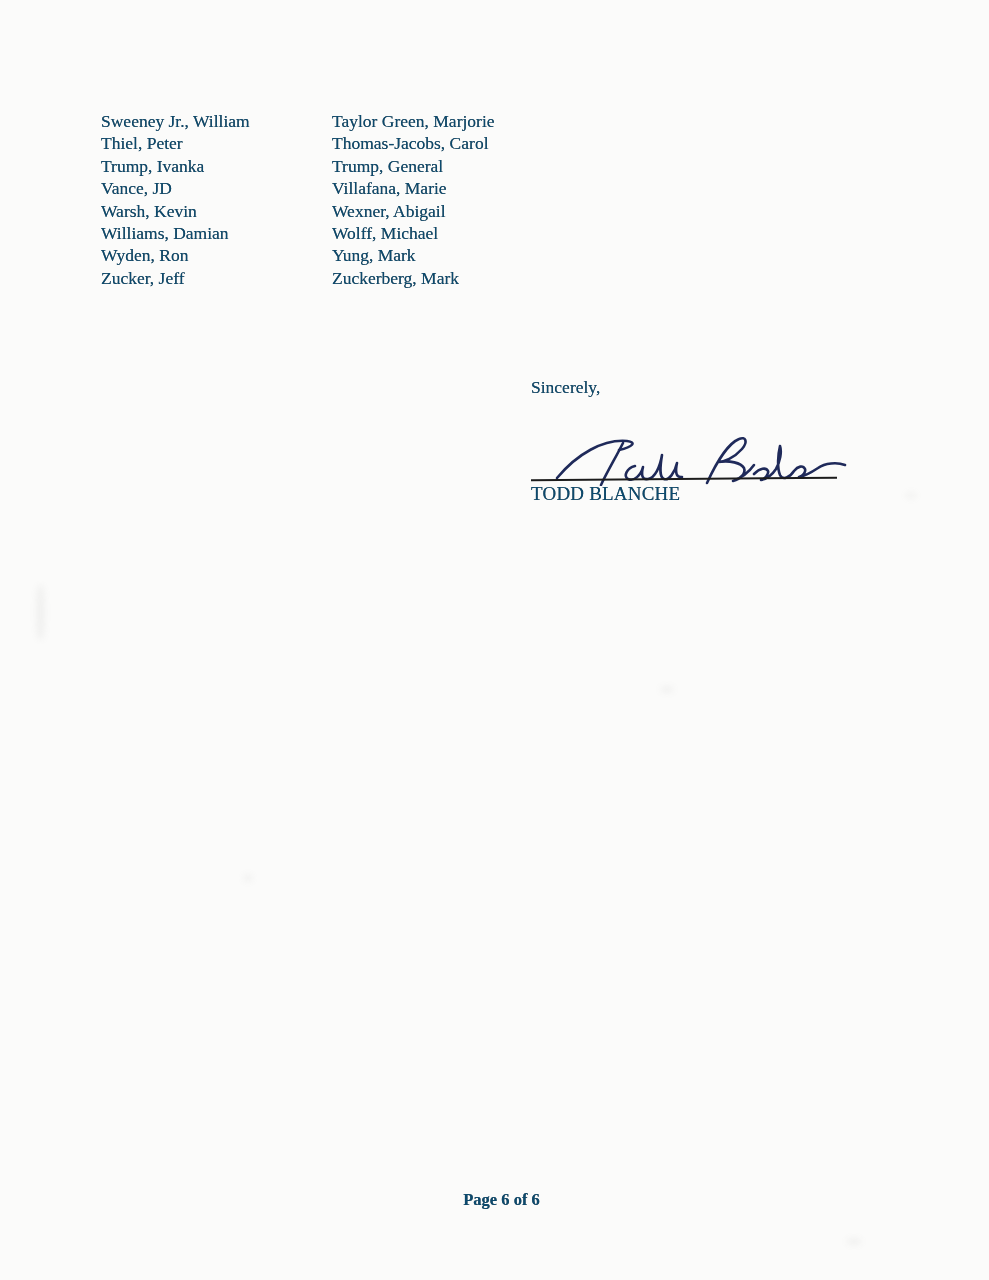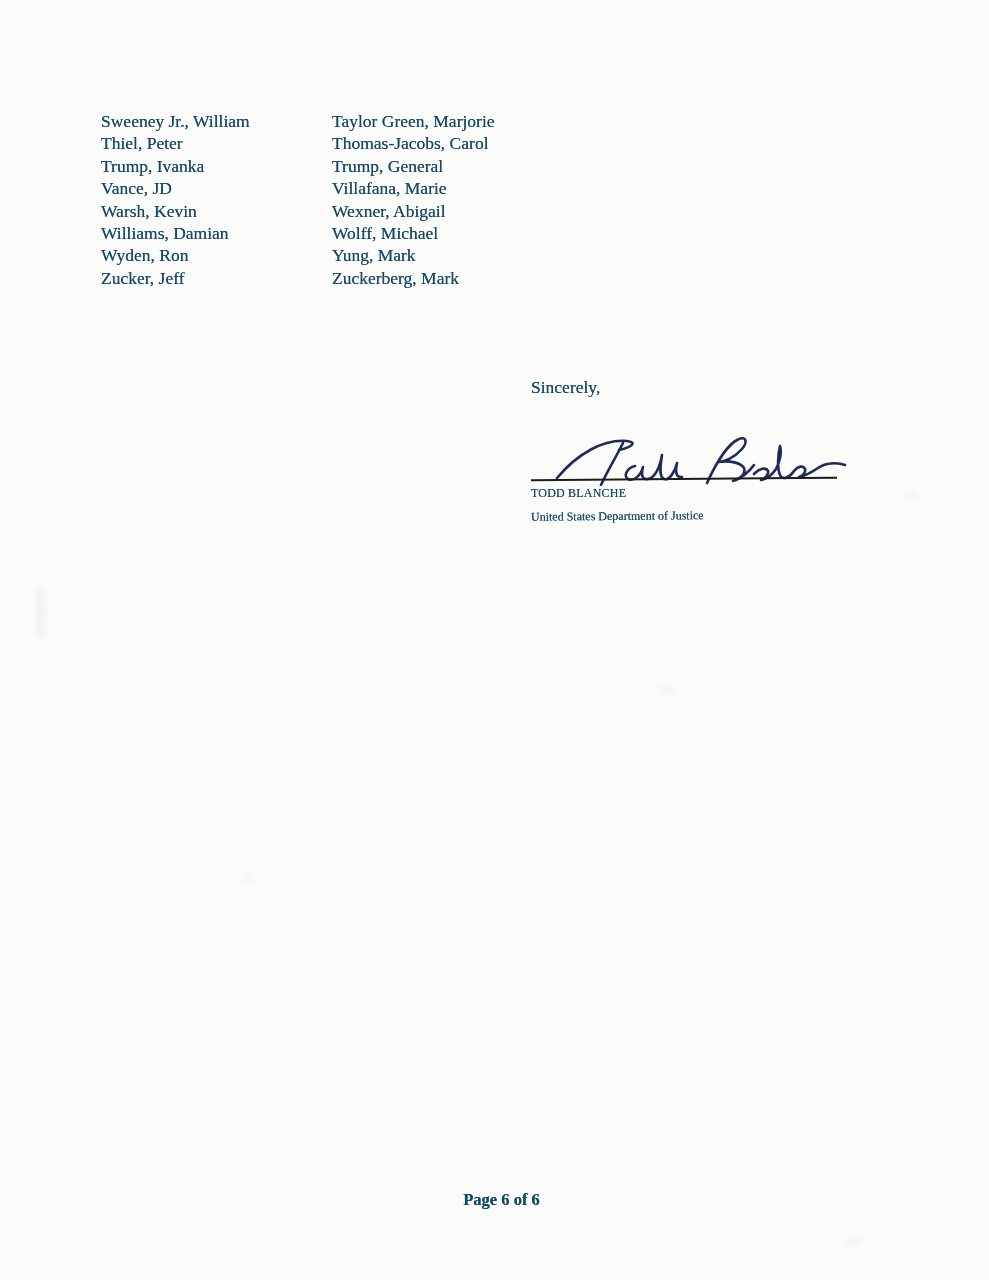--- a/index.html
+++ b/index.html
@@ -47,21 +47,21 @@
   .sig-rule {
     position: absolute;
     left: 531px; top: 478px;
     width: 306px; height: 2.4px;
     background: #1c1c1c;
     transform: rotate(-0.5deg);
   }
   .signer-secondary {
     position: absolute;
     left: 531px; top: 482px;
-    font-size: 12px; line-height: 23px;
+    font-size: 19px; line-height: 23px;
     white-space: nowrap;
   }
   .signer-secondary .caps-line, .signer-primary .caps-line { letter-spacing: 0.2px; }
   .signer-secondary .tilt-1 { display: inline-block; transform: rotate(-0.35deg); }
   .signer-secondary .tilt-2 { display: inline-block; transform: rotate(-0.5deg); }
 
   .page-footer {
     position: absolute;
     left: 0; top: 1190px;
     width: 100%;
@@ -129,21 +129,20 @@
         <path d="M158,49 C168,27 180,9 190,5 C197,2 199,8 193,15 C185,24 175,28 169,28 C181,26 192,29 195,34 C197,39 192,45 184,47 C192,44 200,38 205,31"></path>
 
         <path d="M205,40 C211,34 217,33 219,37 C220,40 216,45 212,46 C217,45 223,41 227,35 C231,28 233,18 231,12 C229,20 228,34 231,41 C234,47 241,43 245,37 C249,32 254,31 256,35 C257,38 254,42 250,43 C256,42 263,38 269,34 C276,29 288,28 296,31"></path>
       </g>
     </svg>
   </div>
   <div class="sig-rule"></div>
 
   <div class="signer-secondary ink">
     <div class="caps-line">TODD BLANCHE</div>
-    <div><span class="tilt-2">United States Department of Justice</span></div>
   </div>
 
   <div class="page-footer ink">Page 6 of 6</div>
 
   <div class="smudge s1"></div>
   <div class="smudge s2"></div>
   <div class="smudge s3"></div>
   <div class="smudge s4"></div>
   <div class="smudge s5"></div>
   <div class="smudge s6"></div>

